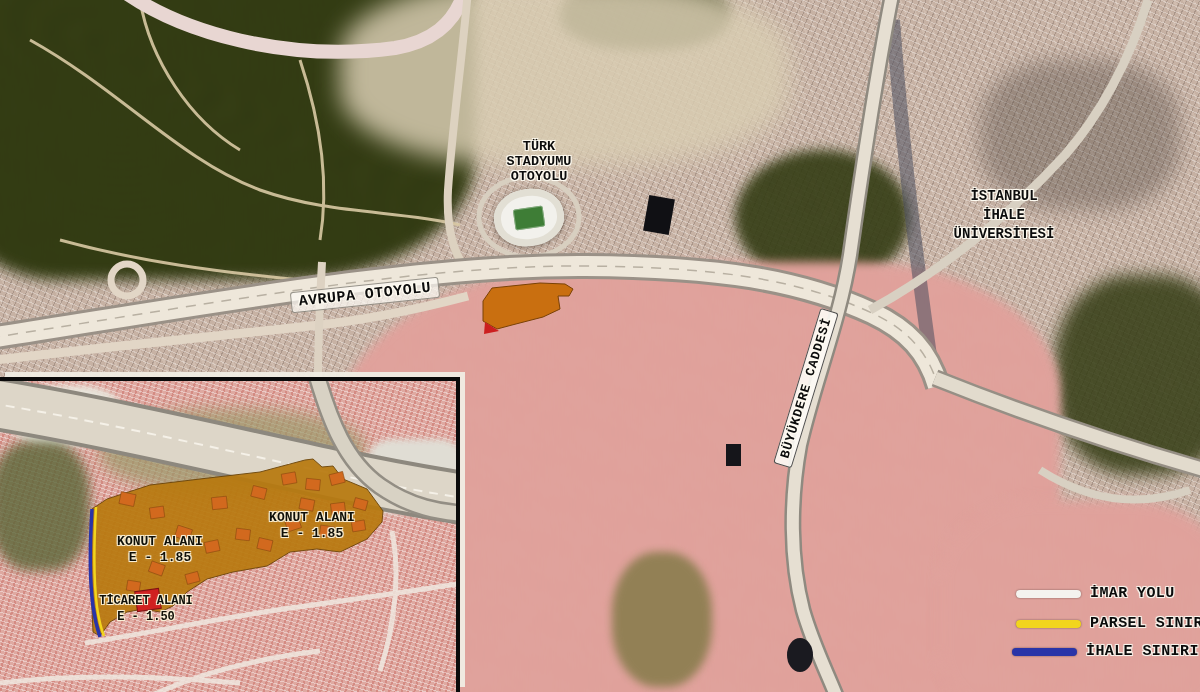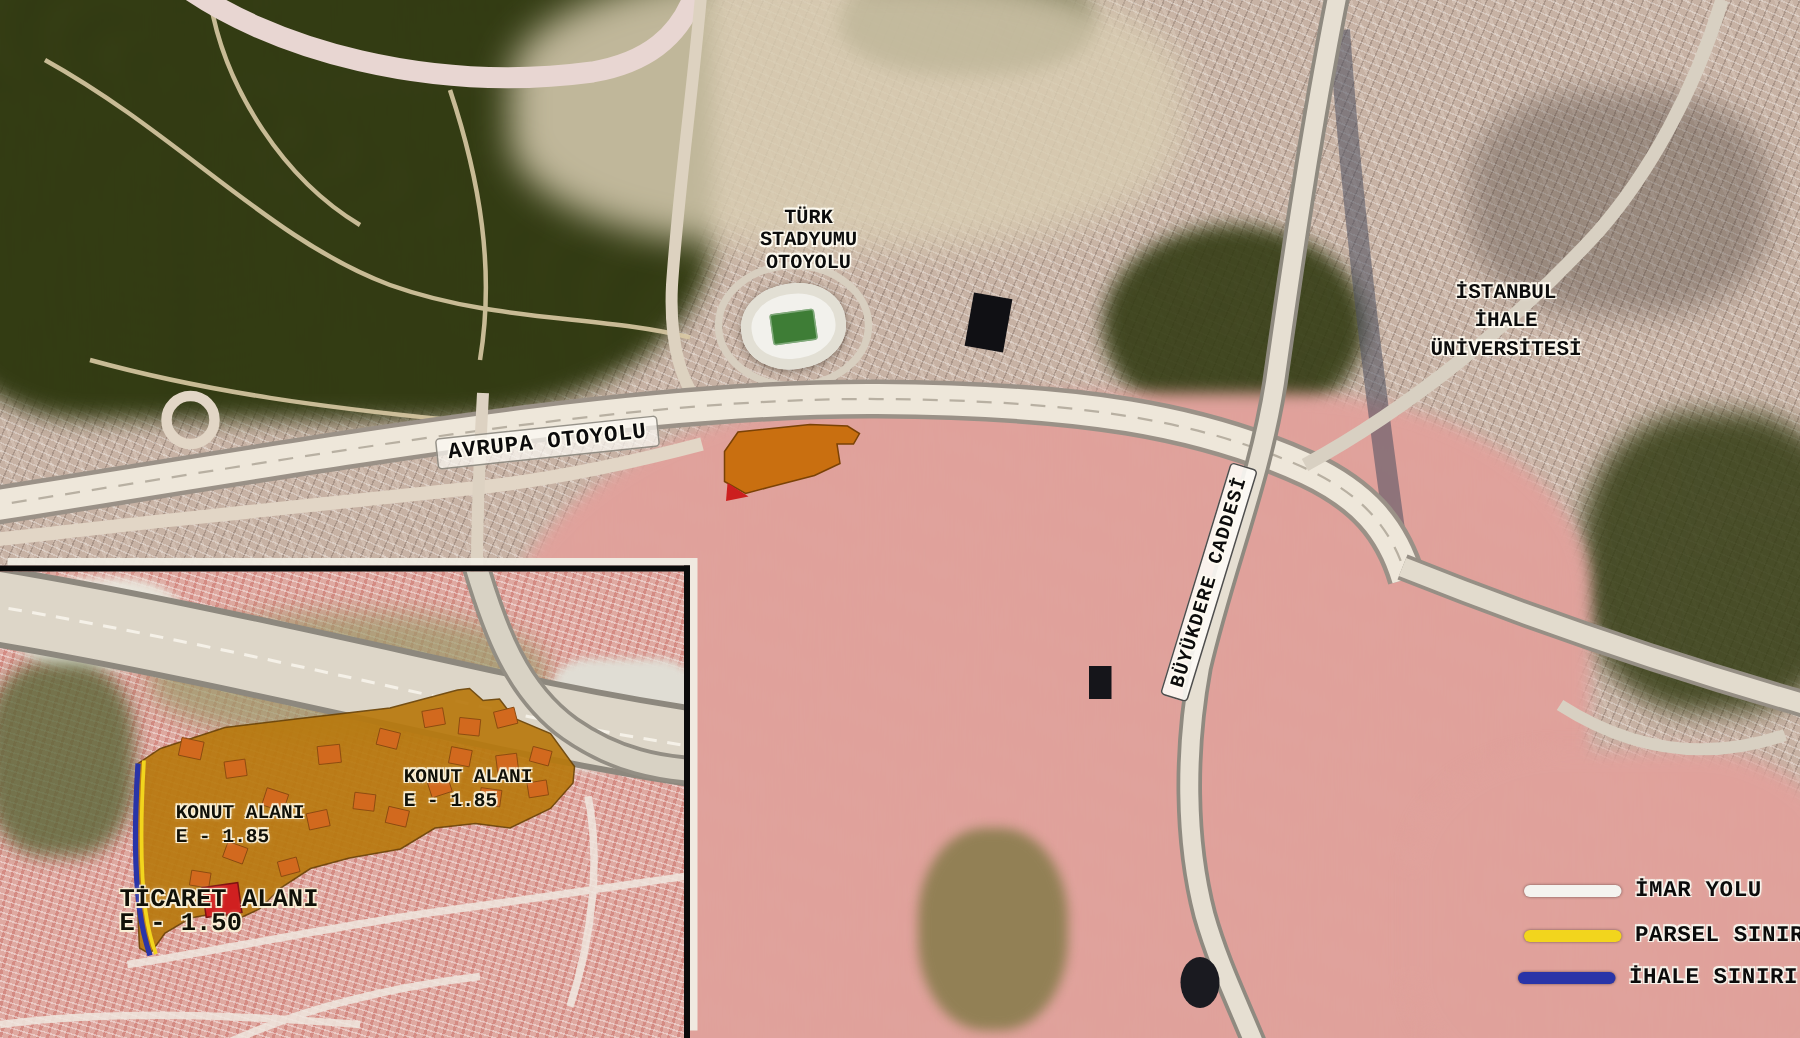--- a/index.html
+++ b/index.html
@@ -52,21 +52,21 @@
   .inset{
     position:absolute;left:0;top:377px;width:460px;height:315px;z-index:7;overflow:hidden;
     border-top:4px solid #0b0b0b;border-right:4px solid #0b0b0b;
     box-shadow:5px -5px 0 0 rgba(240,237,228,.95);
     background-color:#dfa9a1;
     background-image:
       repeating-linear-gradient(17deg, rgba(255,255,255,.40) 0 1px, transparent 1px 4px),
       repeating-linear-gradient(107deg, rgba(185,70,62,.30) 0 2px, transparent 2px 6px);
   }
   .inset-label{
-    position:absolute;z-index:9;color:#101008;font-weight:700;text-align:left;
+    position:absolute;z-index:9;color:#101008;font-weight:700;text-align:center;
     transform:translate(-50%,-50%);white-space:nowrap;font-size:13px;line-height:16px;
     text-shadow:-1px -1px 0 rgba(250,240,215,.95),1px -1px 0 rgba(250,240,215,.95),
       -1px 1px 0 rgba(250,240,215,.95),1px 1px 0 rgba(250,240,215,.95),0 0 3px rgba(250,240,215,.9);
   }
   .legend{position:absolute;z-index:8;left:0;top:0;width:0;height:0;}
   .legend-row{position:absolute;display:flex;align-items:center;gap:9px;}
   .legend-bar{width:65px;height:8px;border-radius:4px;box-shadow:0 0 2px rgba(0,0,0,.5);}
   .legend-text{
     font-size:15px;font-weight:700;color:#0b0b0b;letter-spacing:.4px;white-space:nowrap;
     text-shadow:-1px -1px 0 rgba(248,246,238,.9),1px -1px 0 rgba(248,246,238,.9),
@@ -206,21 +206,21 @@
     </svg>
 
     <div class="inset-label" style="left:160px;top:169px;">
       <div>KONUT ALANI</div>
       <div>E - 1.85</div>
     </div>
     <div class="inset-label" style="left:312px;top:145px;">
       <div>KONUT ALANI</div>
       <div>E - 1.85</div>
     </div>
-    <div class="inset-label" style="left:146px;top:228px;font-size:17px;">
+    <div class="inset-label" style="left:146px;top:228px;font-size:12px;">
       <div>TİCARET ALANI</div>
       <div>E - 1.50</div>
     </div>
   </div>
 
   <div class="legend">
     <div class="legend-row" style="left:1016px;top:585px;">
       <span class="legend-bar" style="background:#f4f3ef"></span>
       <span class="legend-text">İMAR YOLU</span>
     </div>

